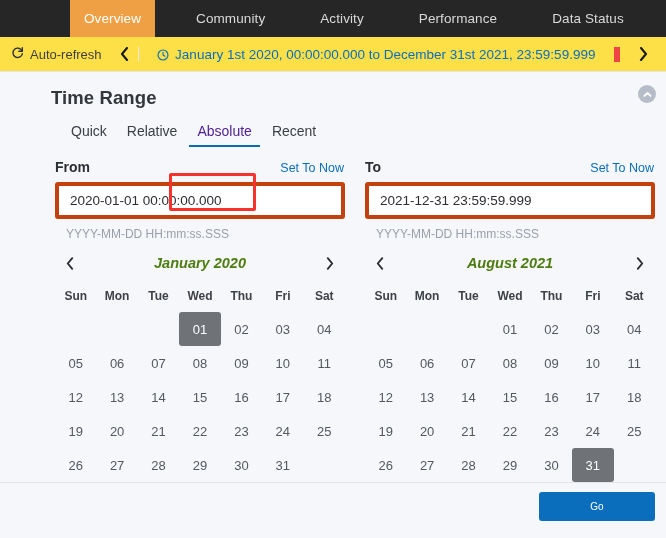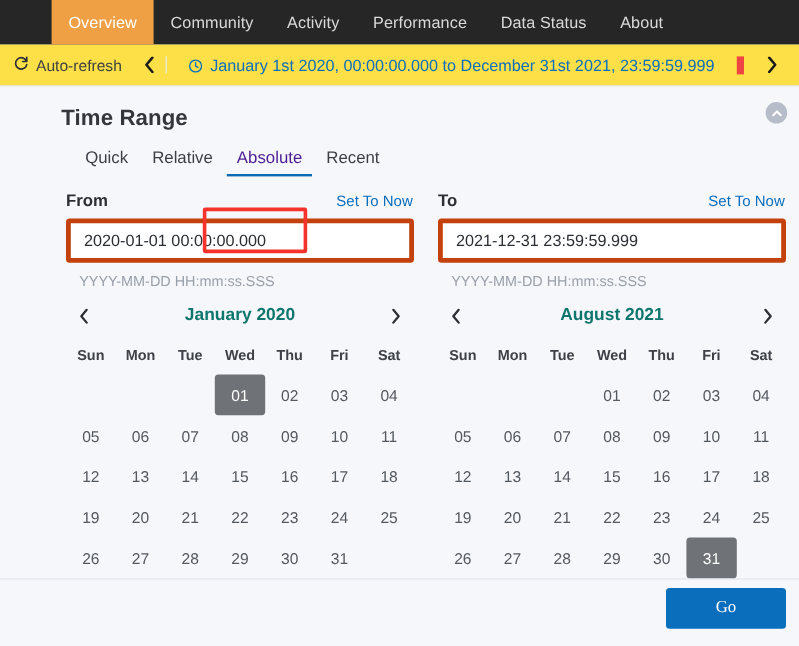--- a/index.html
+++ b/index.html
@@ -24,20 +24,21 @@
   }
   .topnav-item {
     display: flex;
     align-items: center;
     padding: 0 14px;
     color: #d9d9d9;
     font-size: 13.5px;
     letter-spacing: 0.1px;
     cursor: pointer;
     white-space: nowrap;
+    margin-left: 27px;
   }
   .topnav-item.active {
     background: #efa045;
     color: #ffffff;
   }
 
   
   .timebar {
     height: 35px;
     background: #fde047;
@@ -216,21 +217,22 @@
     display: flex; align-items: center; justify-content: center;
     color: #2b2e33;
     font-size: 15px;
     font-weight: bold;
     cursor: pointer;
     user-select: none;
   }
   .cal-month {
     font-size: 14.5px;
     font-weight: bold;
-    color: #0f766e;
+    color: #4d7c0f;
+    font-style: italic;
   }
   .cal-dows, .cal-week {
     display: grid;
     grid-template-columns: repeat(7, 1fr);
   }
   .cal-dow {
     text-align: center;
     font-size: 12px;
     font-weight: bold;
     color: #3e4147;
@@ -257,26 +259,26 @@
     position: absolute;
     left: 0; right: 0; bottom: 0;
     height: 56px;
     border-top: 1px solid #e2e5ea;
     display: flex;
     align-items: center;
     justify-content: flex-end;
     padding: 0 11px 0 0;
   }
   .go-btn {
-    width: 100px;
+    width: 116px;
     padding: 9px 0;
     background: #0a6ebd;
     color: #ffffff;
-    font-size: 14px;
-    font-family: Liberation Serif, serif;
+    font-size: 10px;
+    font-family: Liberation Sans, sans-serif;
     border: none;
     border-radius: 3px;
     cursor: pointer;
     margin-bottom: 8px;
   }
 </style>
 </head>
 <body>
 
 <div class="topnav" id="topnav">

